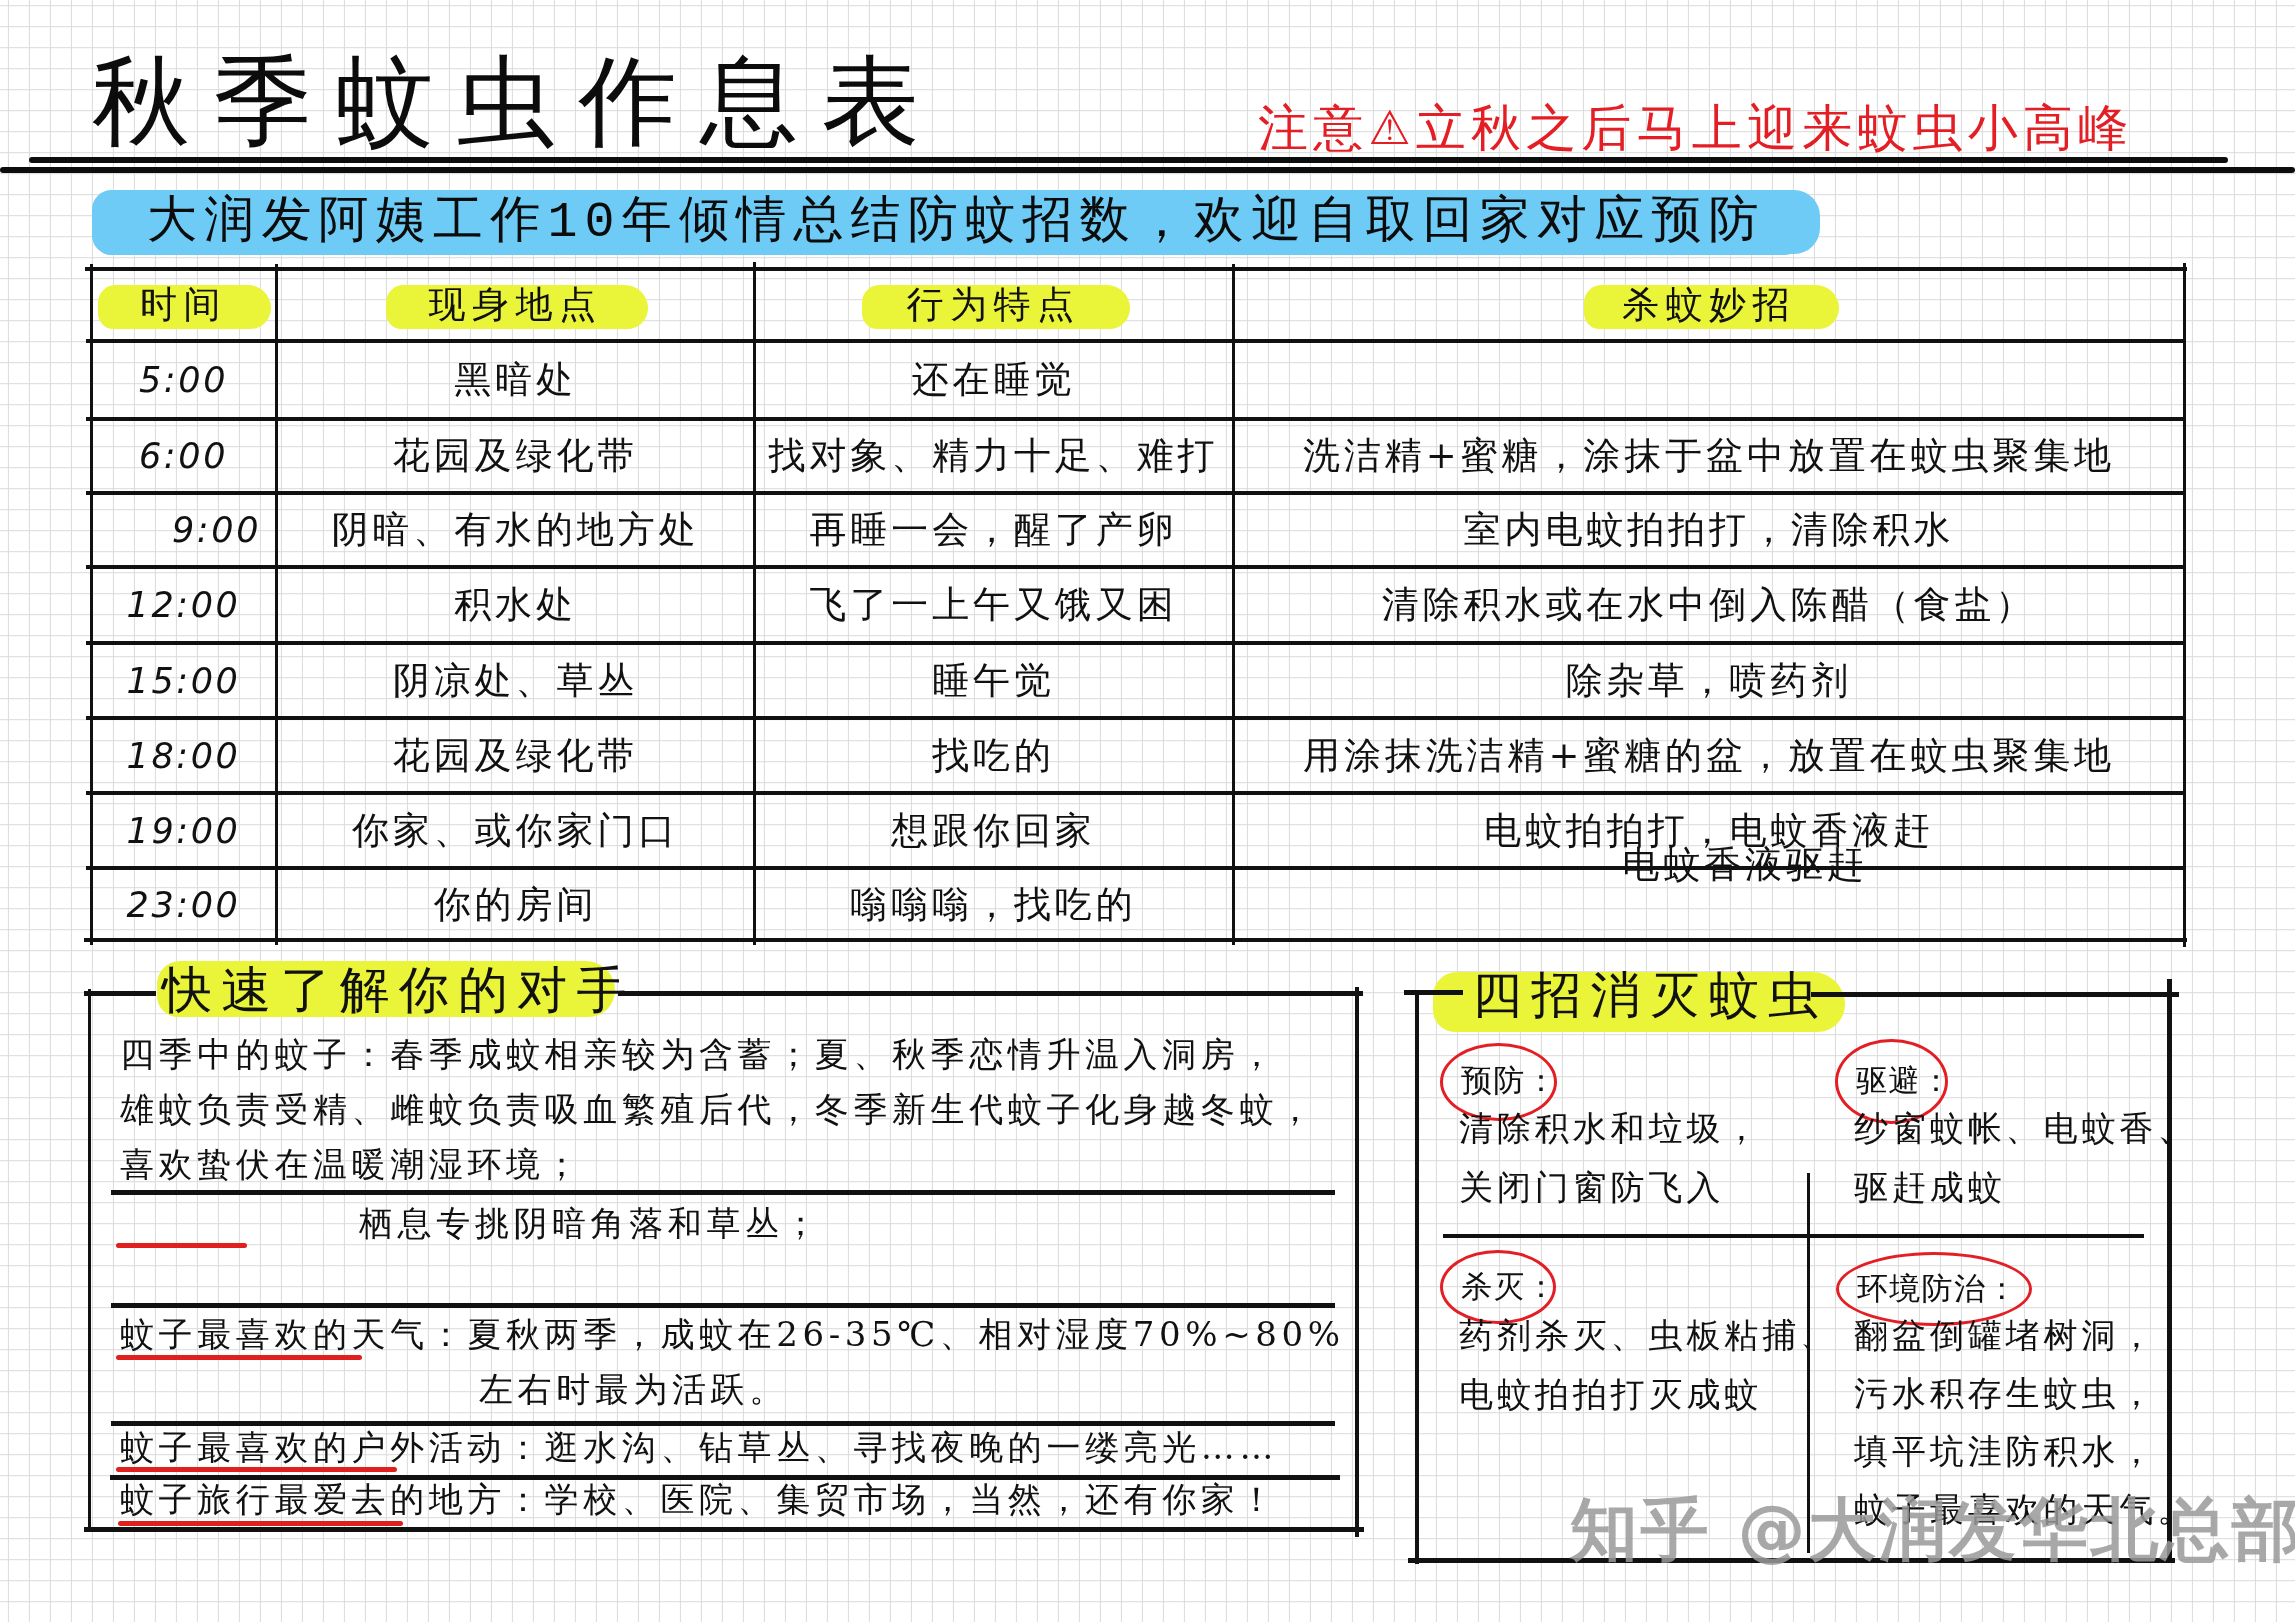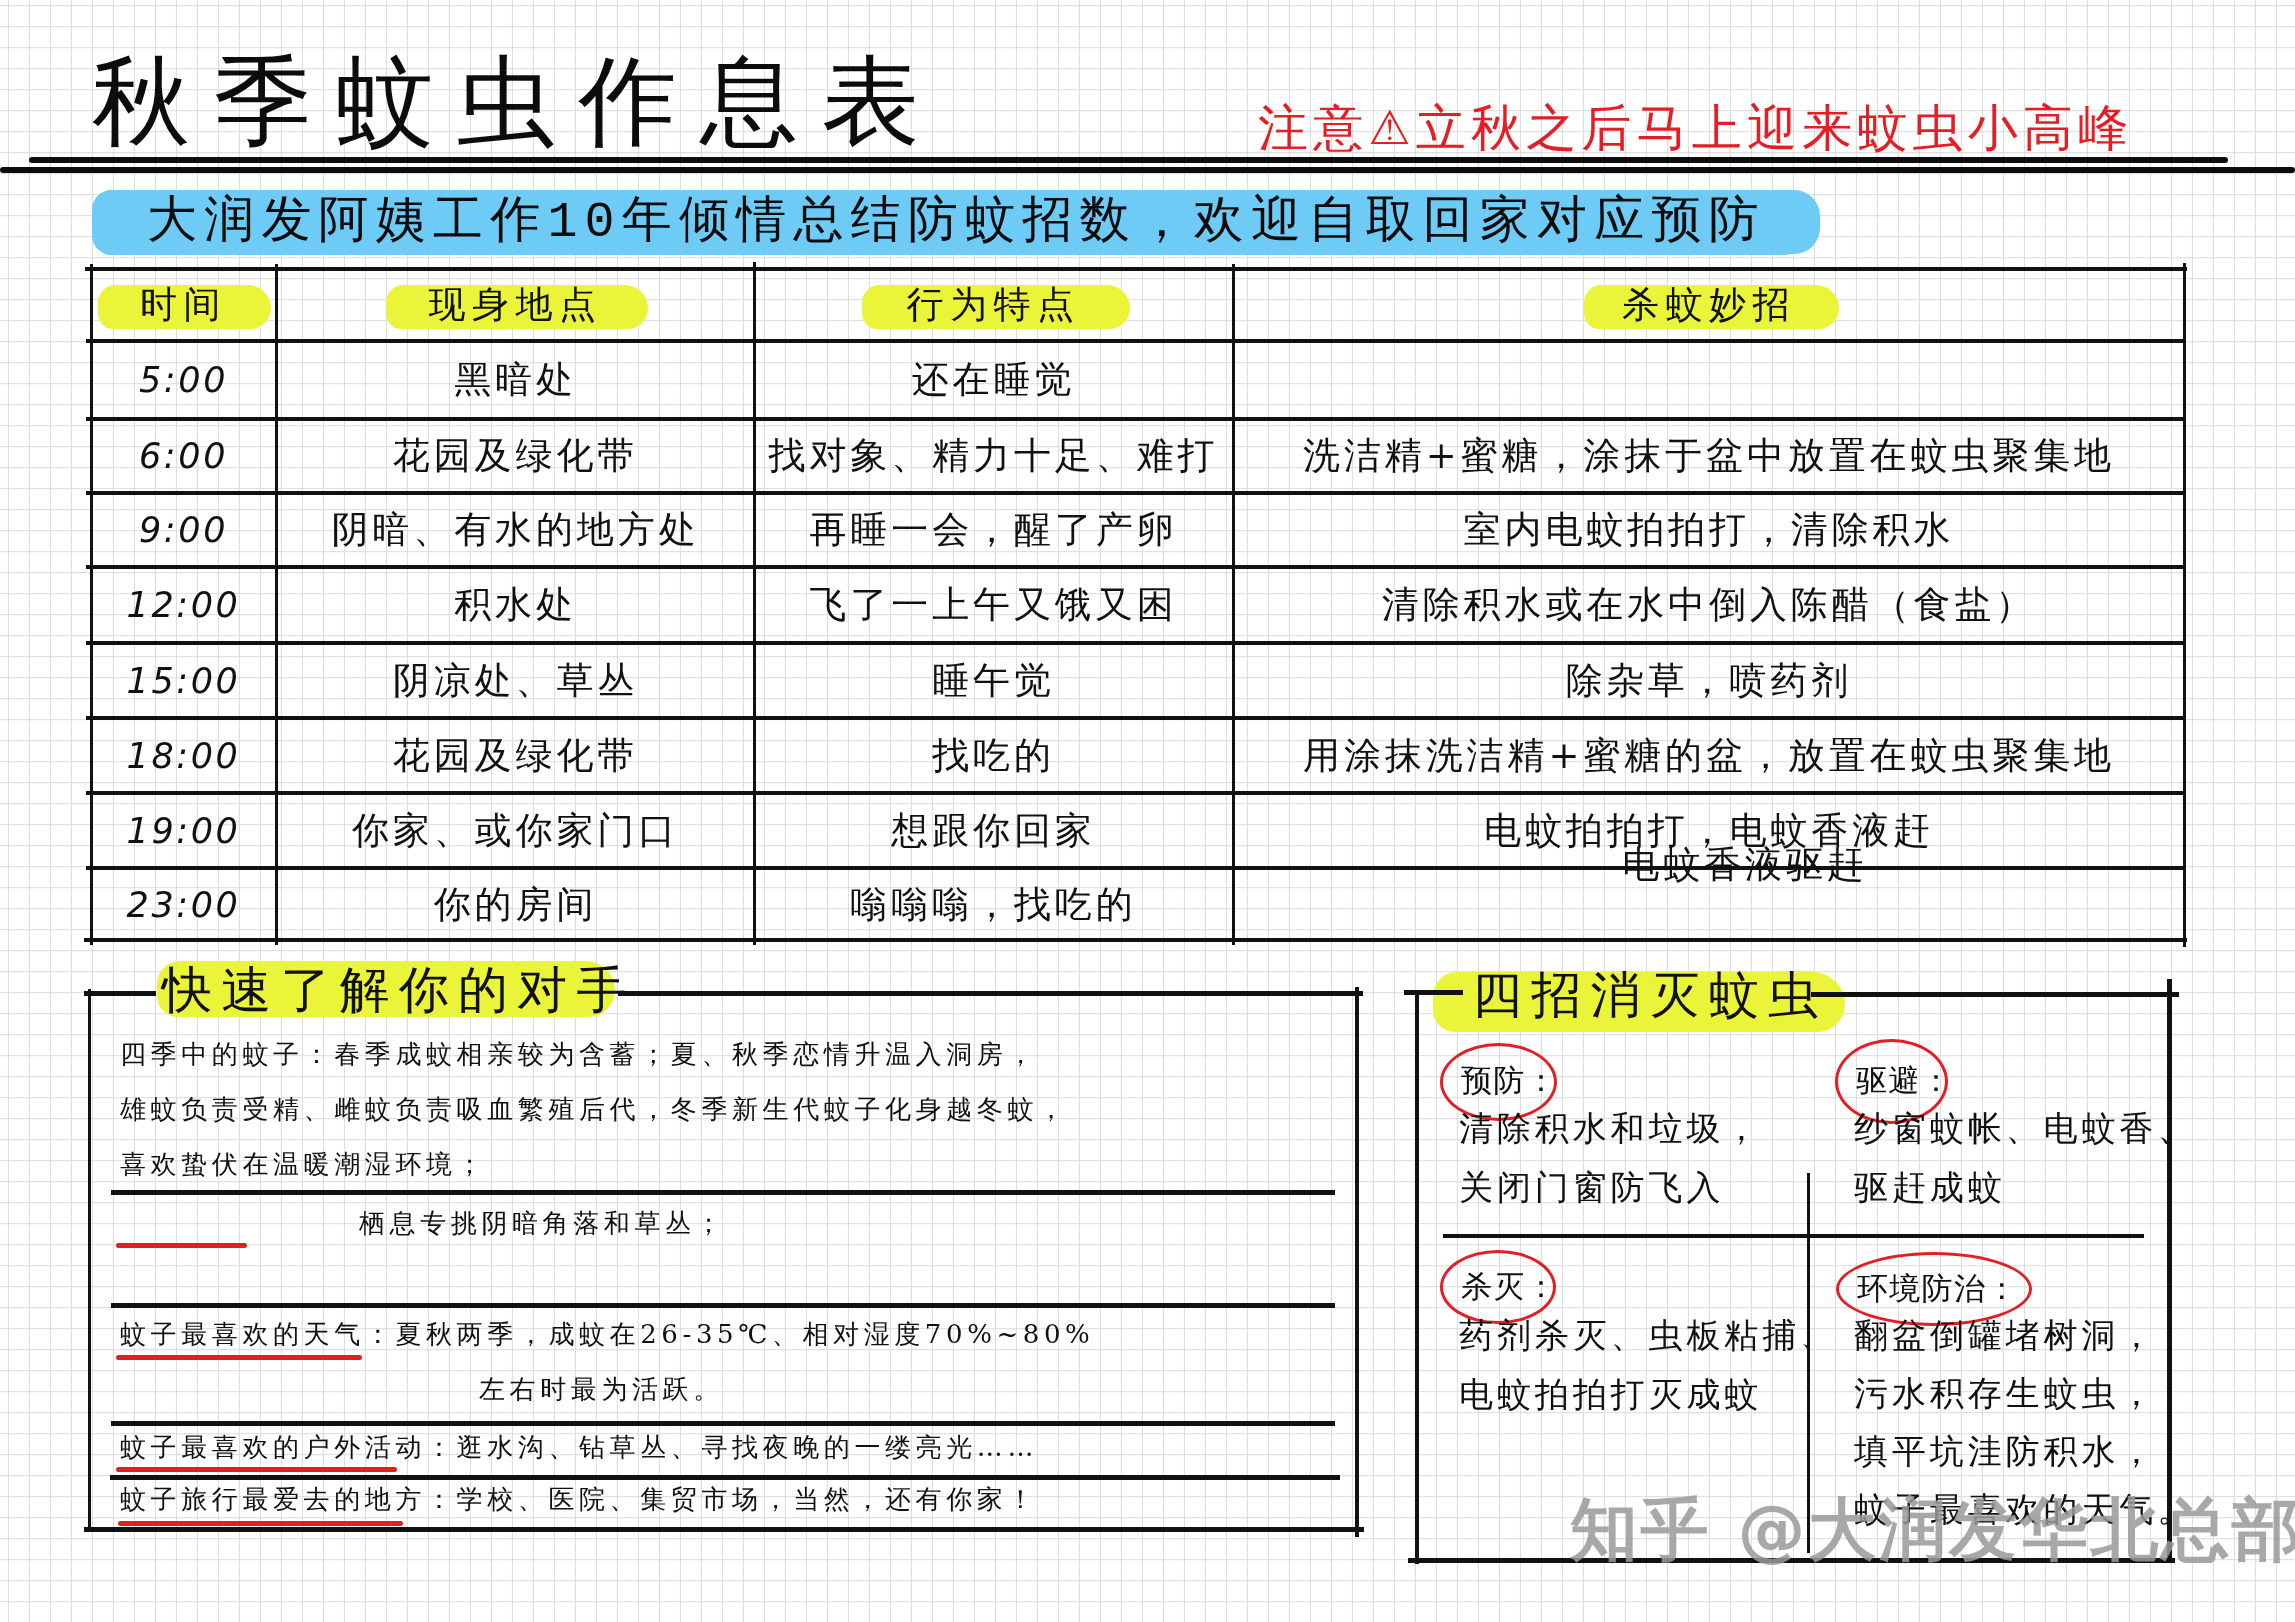--- a/index.html
+++ b/index.html
@@ -46,21 +46,21 @@
     font-size:37px; letter-spacing:3.9px; white-space:nowrap; color:#111;
   }
   .time-cell { font-family:"DejaVu Sans",sans-serif; font-style:italic; letter-spacing:2.6px; font-size:35px; }
   .hl {
     position:absolute; background:#eaf53a; border-radius:22px 29px 26px 19.6px;
   }
   .hdr { font-size:37px; letter-spacing:6.5px; }
   
   .box-line { background:#111; }
   .sec-title { font-size:50px; letter-spacing:9.2px; white-space:nowrap; line-height:59px; }
-  .para { font-size:26px; line-height:55px; letter-spacing:4.6px; white-space:nowrap; }
+  .para { font-size:34px; line-height:55px; letter-spacing:4.6px; white-space:nowrap; }
   .u-red {
     position:absolute; height:4.6px; background:#e0201c; border-radius:2.6px;
   }
   .circle {
     position:absolute; border:3.9px solid #e31e24; border-radius:50%;
   }
   .tip-head { font-size:31px; letter-spacing:1.3px; white-space:nowrap; }
   .tip-line { font-size:34px; line-height:59px; letter-spacing:3.9px; white-space:nowrap; }
   .watermark {
     left:1570px; top:1485px; font-size:68px; color:#9a9a9a; opacity:0.85;
@@ -100,21 +100,21 @@
       <div class="cell time-cell" style="left: 91px; top: 341px; width: 185px; height: 78px;">5:00</div>
       <div class="cell " style="left: 277px; top: 341px; width: 477px; height: 78px;">黑暗处</div>
       <div class="cell " style="left: 754px; top: 341px; width: 479px; height: 78px;">还在睡觉</div>
       <div class="cell " style="left: 1233px; top: 341px; width: 952px; height: 78px;"></div>
       <div class="abs tbl-line-h" style="left: 86px; top: 417px; width: 2100px;"></div>
       <div class="cell time-cell" style="left: 91px; top: 419px; width: 185px; height: 74px;">6:00</div>
       <div class="cell " style="left: 277px; top: 419px; width: 477px; height: 74px;">花园及绿化带</div>
       <div class="cell " style="left: 754px; top: 419px; width: 479px; height: 74px;">找对象、精力十足、难打</div>
       <div class="cell " style="left: 1233px; top: 419px; width: 952px; height: 74px;">洗洁精+蜜糖，涂抹于盆中放置在蚊虫聚集地</div>
       <div class="abs tbl-line-h" style="left: 86px; top: 491px; width: 2100px;"></div>
-      <div class="cell time-cell" style="left: 91px; top: 493px; width: 185px; height: 74px;">9:00</div>
+      <div class="cell time-cell" style="left: 91px; top: 493px; width: 185px; height: 74px; padding-left: 33px;">9:00</div>
       <div class="cell " style="left: 277px; top: 493px; width: 477px; height: 74px;">阴暗、有水的地方处</div>
       <div class="cell " style="left: 754px; top: 493px; width: 479px; height: 74px;">再睡一会，醒了产卵</div>
       <div class="cell " style="left: 1233px; top: 493px; width: 952px; height: 74px;">室内电蚊拍拍打，清除积水</div>
       <div class="abs tbl-line-h" style="left: 86px; top: 565px; width: 2100px;"></div>
       <div class="cell time-cell" style="left: 91px; top: 567px; width: 185px; height: 76px;">12:00</div>
       <div class="cell " style="left: 277px; top: 567px; width: 477px; height: 76px;">积水处</div>
       <div class="cell " style="left: 754px; top: 567px; width: 479px; height: 76px;">飞了一上午又饿又困</div>
       <div class="cell " style="left: 1233px; top: 567px; width: 952px; height: 76px;">清除积水或在水中倒入陈醋（食盐）</div>
       <div class="abs tbl-line-h" style="left: 86px; top: 641px; width: 2100px;"></div>
       <div class="cell time-cell" style="left: 91px; top: 643px; width: 185px; height: 75px;">15:00</div>

